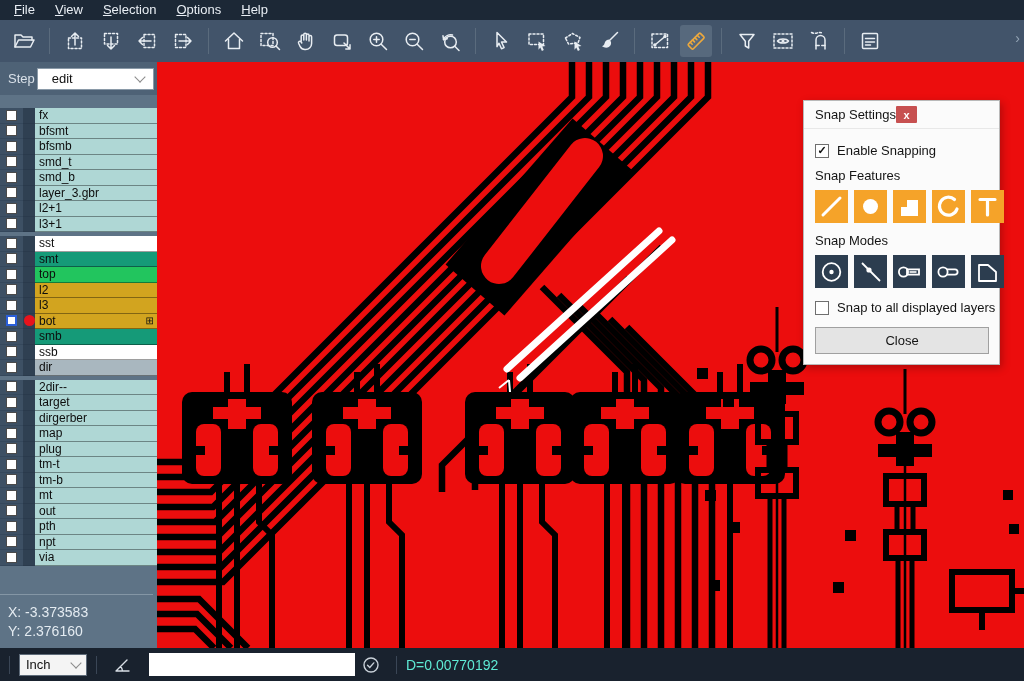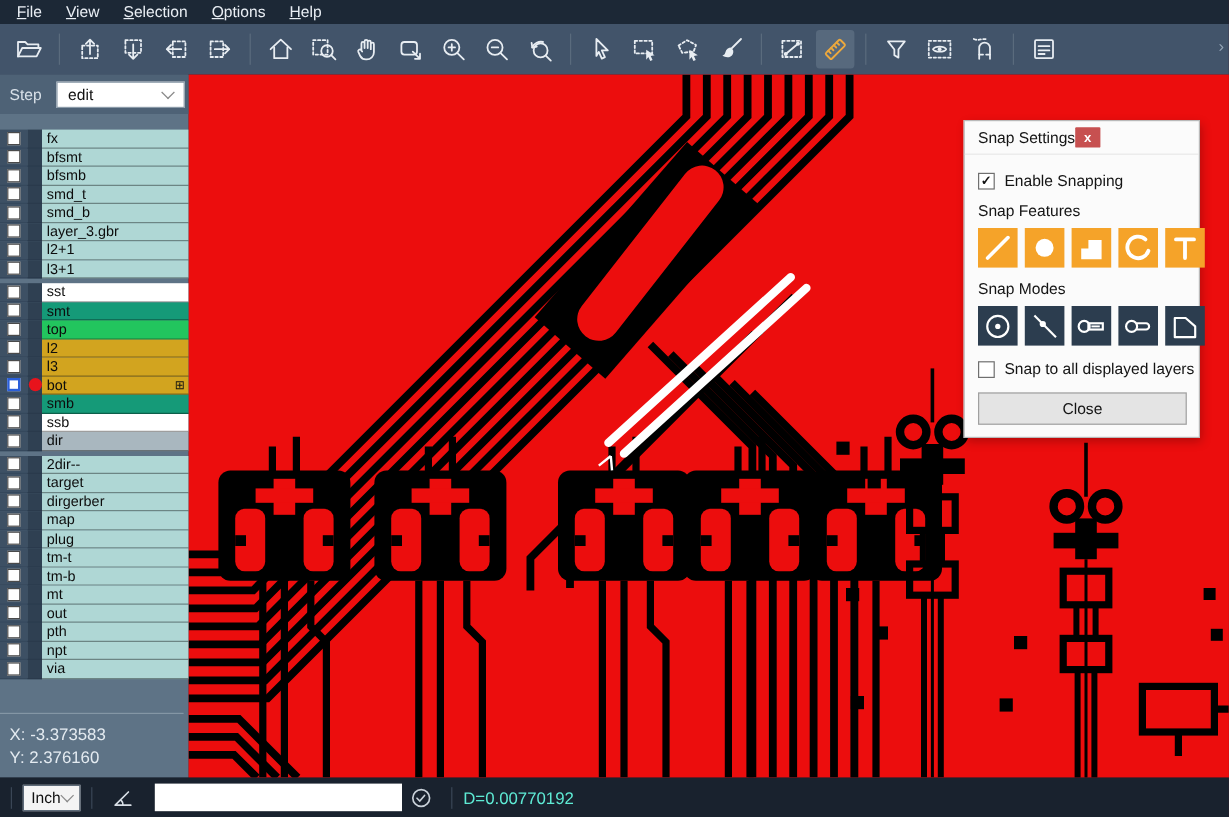--- a/index.html
+++ b/index.html
@@ -21,24 +21,24 @@
   .tsep{width:1px;height:26px;background:#5A6B7D;margin:0 7px;flex:0 0 auto}
   .toverflow{position:absolute;right:4px;top:10px;color:#93A4B5;font-size:14px}
   .ti{stroke:#E8EDF2;fill:none;stroke-width:1.5;stroke-linecap:round;stroke-linejoin:round}
   .ti-orange{stroke:#ECA83D;fill:none;stroke-width:1.6;stroke-linecap:round;stroke-linejoin:round}
 
   
   #leftpanel{position:absolute;top:62px;left:0;width:157px;bottom:33px;background:#5E7386;
              display:flex;flex-direction:column;z-index:4}
   .step-row{height:33px;background:#4E6276;display:flex;align-items:center;
             padding:0 3px 0 8px;flex:0 0 auto}
-  .step-label{color:#D9E1E9;font-size:13px;margin-right:12px}
+  .step-label{color:#D9E1E9;font-size:13px;margin-right:2px}
   .step-select{flex:1;height:22px;background:#fff;border:1px solid #8A9AA8;display:flex;
                align-items:center;justify-content:space-between;font-size:13px;color:#111;
-               padding-left:9px;box-sizing:border-box}
+               padding-left:14px;box-sizing:border-box}
   .chev{width:7px;height:7px;border-right:1.6px solid #8a8a8a;border-bottom:1.6px solid #8a8a8a;
         transform:rotate(45deg);margin:-3px 9px 0 0;flex:0 0 auto}
   .layer-list{flex:0 0 auto;display:flex;flex-direction:column;margin-top:13px}
   .lrow{display:flex;height:15.5px;flex:0 0 auto}
   .cbcol{width:23px;background:#3D5064;display:flex;align-items:center;justify-content:center;
          flex:0 0 auto;border-bottom:1px solid #35485C;box-sizing:border-box}
   .cb{width:11px;height:11px;background:#fff;border:1px solid #4a4a4a;box-sizing:border-box}
   .cb.active-cb{border:2px solid #2B5FD9}
   .gut{width:12px;background:#2F4052;flex:0 0 auto;display:flex;align-items:center;
        justify-content:center;border-bottom:1px solid #2A3A4C;box-sizing:border-box}
@@ -60,21 +60,21 @@
   .coords{padding:0 0 7px 8px;color:#E4EBF1;font-size:14px;line-height:19px}
 
   
   #canvas{position:absolute;left:157px;top:62px;right:0;bottom:33px;background:#EC0D0D}
   #canvas svg{width:100%;height:100%;display:block}
 
   
   #statusbar{position:absolute;left:0;right:0;bottom:0;height:33px;background:#19222E;
              display:flex;align-items:center;font-size:13px;z-index:6}
   .ssep{width:1px;height:18px;background:#3A4656;margin:0 9px;flex:0 0 auto}
-  .unit-select{width:48px;height:22px;background:#F4F4F4;border:1px solid #5E6B79;display:flex;
+  .unit-select{width:68px;height:22px;background:#F4F4F4;border:1px solid #5E6B79;display:flex;
                align-items:center;justify-content:space-between;padding-left:6px;color:#111;
                box-sizing:border-box;flex:0 0 auto}
   .unit-select .chev{margin:-3px 6px 0 0}
   .minput{width:196px;height:23px;border:none;background:#fff;margin-left:9px;padding:0 5px;
           font-size:13px;font-family:"Liberation Sans",sans-serif}
   .sicon{margin:0 7px;flex:0 0 auto;display:flex}
   .dlabel{color:#5eead4;font-size:14px}
 
   
   #snapdlg{position:absolute;left:803px;top:100px;width:197px;background:#FBFBFB;

